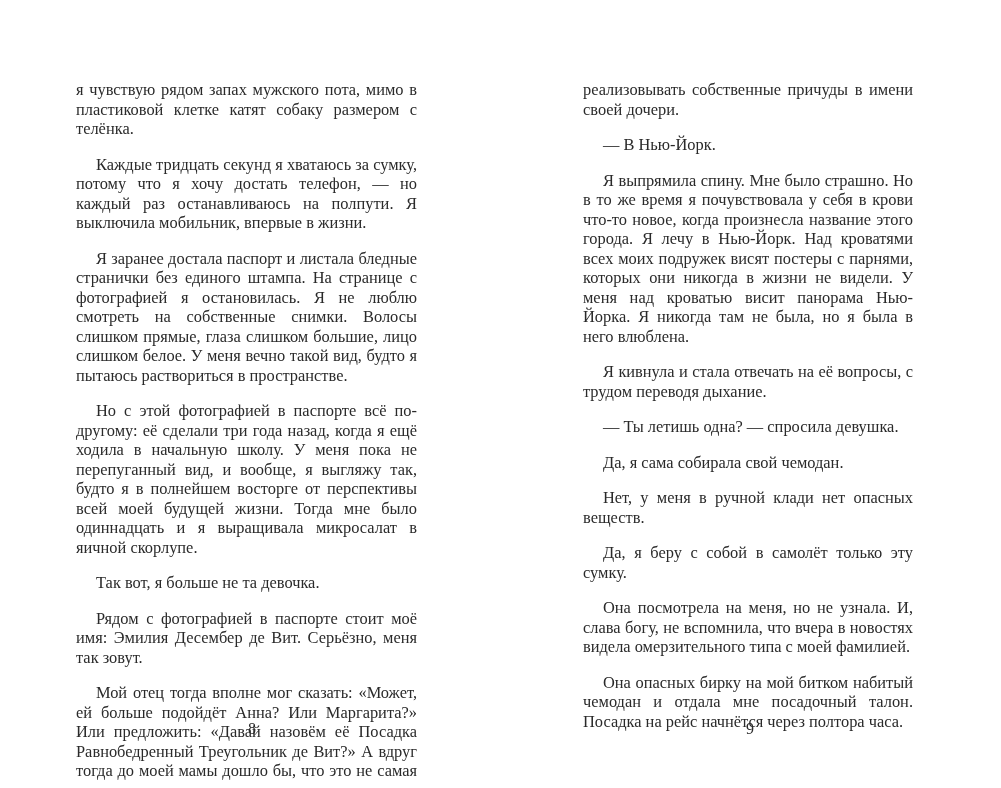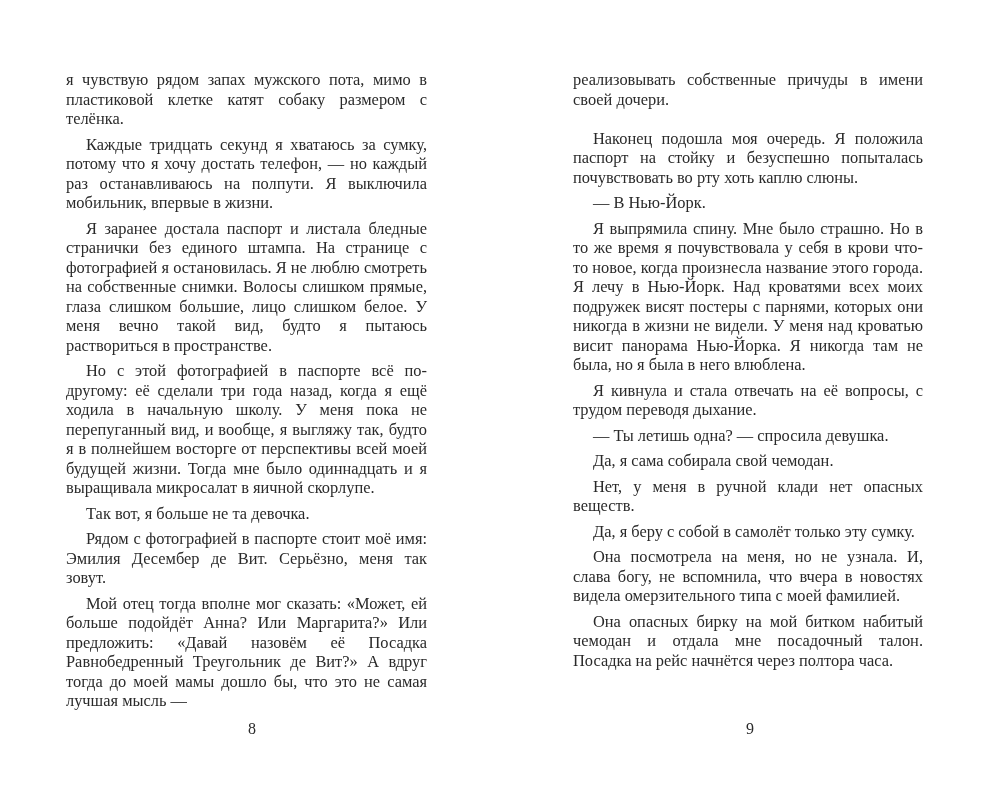--- a/index.html
+++ b/index.html
@@ -15,21 +15,21 @@
   .page-right { left: 500px; width: 501px; }
   .text-block {
     position: absolute; top: 64px;
     font-family: "Liberation Serif", "DejaVu Serif", serif;
     font-size: 16.4px; line-height: 19.5px;
     text-align: justify;
     hyphens: manual;
   }
   .page-left .text-block { left: 60px; width: 373px; }
   .page-right .text-block { left: 67px; width: 362px; }
-  .text-block p { margin: 6px; text-indent: 20px; }
+  .text-block p { margin: 16px; text-indent: 20px; }
   .text-block p.noindent { text-indent: 0; }
   .text-block p.gap { margin-top: 19.5px; }
   .page-number {
     position: absolute; top: 720px; width: 100%;
     text-align: center;
     font-family: "Liberation Serif", "DejaVu Serif", serif;
     font-size: 16px;
   }
   .page-left .page-number { left: 0; width: 500px; padding-left: 2px; }
   .page-right .page-number { left: 0; width: 500px; }
@@ -46,21 +46,20 @@
     <p>Так вот, я больше не та девочка.</p>
     <p>Рядом с фотографией в паспорте стоит моё имя: Эмилия Десембер де Вит. Серьёзно, меня так зовут.</p>
     <p>Мой отец тогда вполне мог сказать: «Может, ей больше подойдёт Анна? Или Маргарита?» Или предложить: «Давай назовём её Посадка Равнобедренный Треугольник де Вит?» А вдруг тогда до моей мамы дошло бы, что это не самая лучшая мысль —</p>
   </div>
   <div class="page-number">8</div>
 </div>
 
 <div class="page page-right">
   <div class="text-block">
     <p class="noindent">реализовывать собственные причуды в имени своей дочери.</p>
-    <p class="gap">Наконец подошла моя очередь. Я положила паспорт на стойку и безуспешно попыталась почувствовать во рту хоть каплю слюны.</p>
     <p>— В Нью-Йорк.</p>
     <p>Я выпрямила спину. Мне было страшно. Но в то же время я почувствовала у себя в крови что-то новое, когда произнесла название этого города. Я лечу в Нью-Йорк. Над кроватями всех моих подружек висят постеры с парнями, которых они никогда в жизни не видели. У меня над кроватью висит панорама Нью-Йорка. Я никогда там не была, но я была в него влюблена.</p>
     <p>Я кивнула и стала отвечать на её вопросы, с трудом переводя дыхание.</p>
     <p>— Ты летишь одна? — спросила девушка.</p>
     <p>Да, я сама собирала свой чемодан.</p>
     <p>Нет, у меня в ручной клади нет опасных веществ.</p>
     <p>Да, я беру с собой в самолёт только эту сумку.</p>
     <p>Она посмотрела на меня, но не узнала. И, слава богу, не вспомнила, что вчера в новостях видела омерзительного типа с моей фамилией.</p>
     <p>Она опасных бирку на мой битком набитый чемодан и отдала мне посадочный талон. Посадка на рейс начнётся через полтора часа.</p>
   </div>

